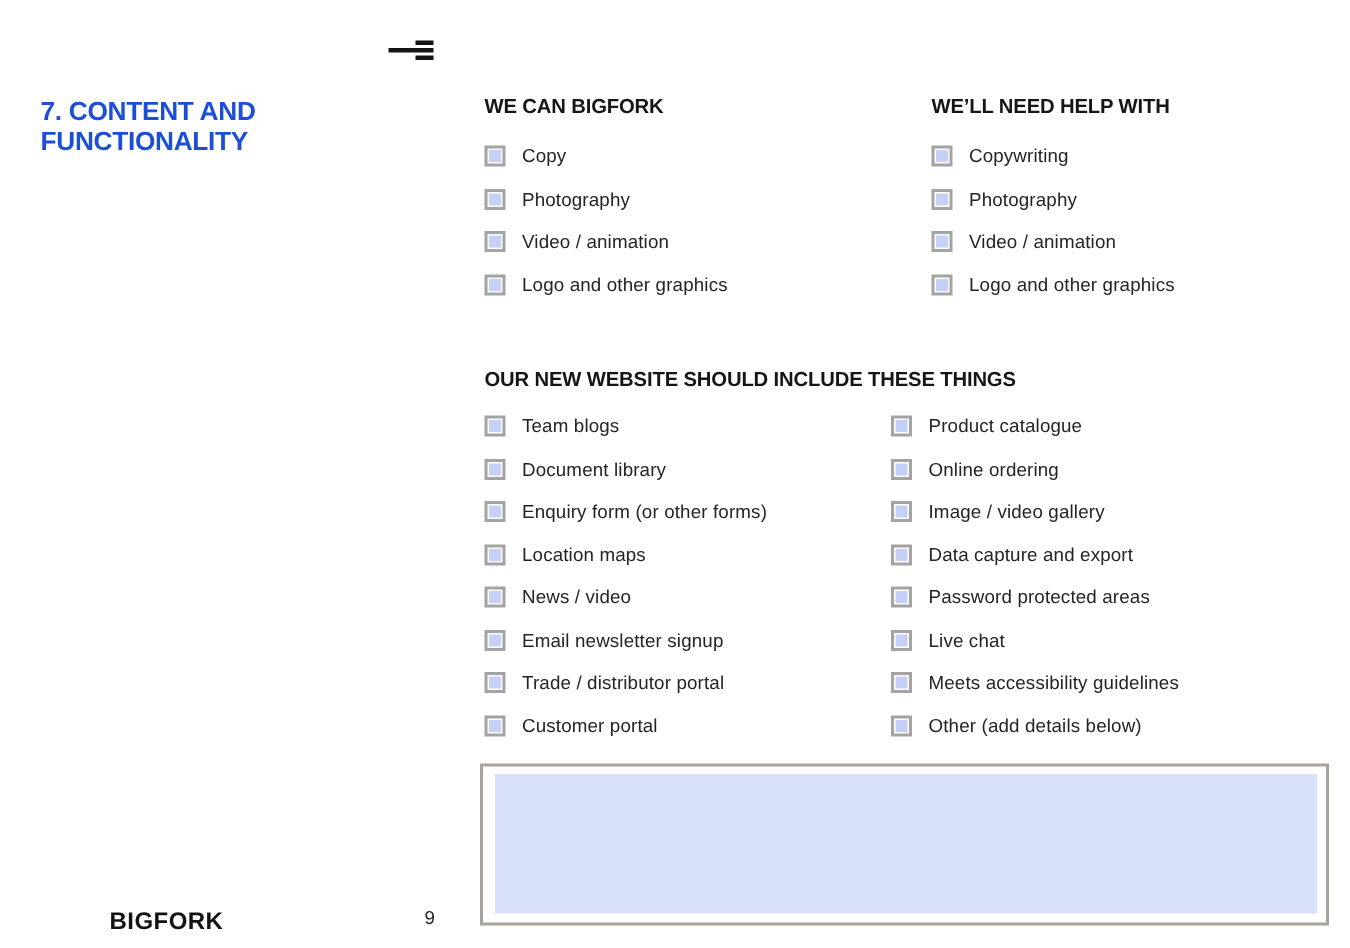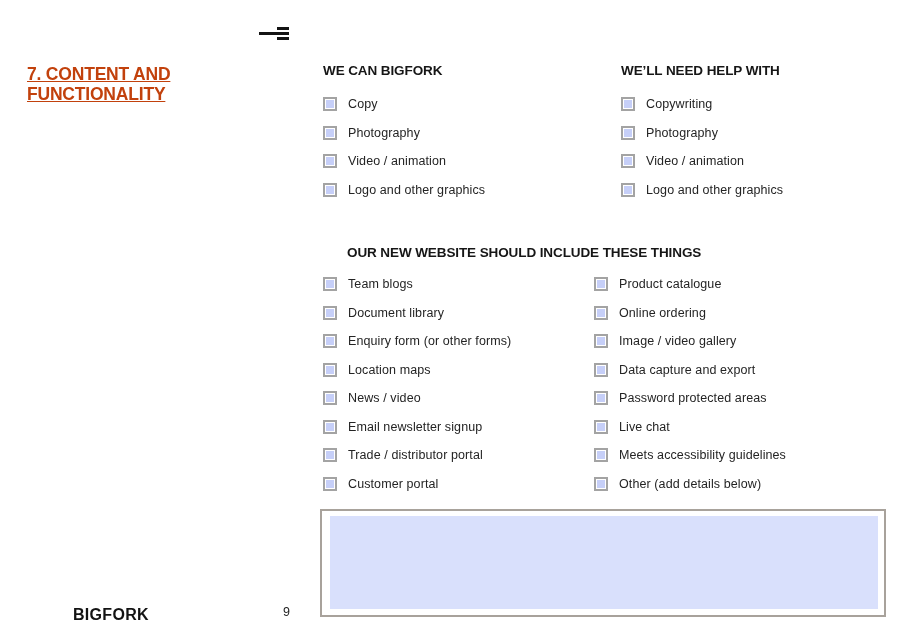--- a/index.html
+++ b/index.html
@@ -21,34 +21,33 @@
   }
   .logo .bar { display: block; height: 2.6px; background: #141414; }
   .logo .bar.short { width: 12px; }
   .logo .bar.long  { width: 30px; }
 
   .title {
     position: absolute; left: 27px; top: 64px;
     margin: 0;
     font-size: 17.5px; font-weight: 700;
     line-height: 20px; letter-spacing: -0.2px;
-    color: #c2410c;
-    text-decoration: underline;
+    color: #1d4ed8;
   }
   .title span { display: block; }
 
   .hdr {
     position: absolute;
     font-size: 13.5px; font-weight: 700;
     letter-spacing: -0.1px; line-height: 16px;
     color: #161616; white-space: nowrap;
   }
   .hdr-provide { left: 323px; top: 63px; }
   .hdr-help    { left: 621px; top: 63px; }
-  .hdr-include { left: 323px; top: 245px; margin-left: 24px; }
+  .hdr-include { left: 323px; top: 245px; }
 
   .list {
     position: absolute;
     display: flex; flex-direction: column; gap: 14.5px;
   }
   .list-provide  { left: 323px; top: 97px; }
   .list-help     { left: 621px; top: 97px; }
   .list-inc-col1 { left: 323px; top: 277px; }
   .list-inc-col2 { left: 594px; top: 277px; }
 

